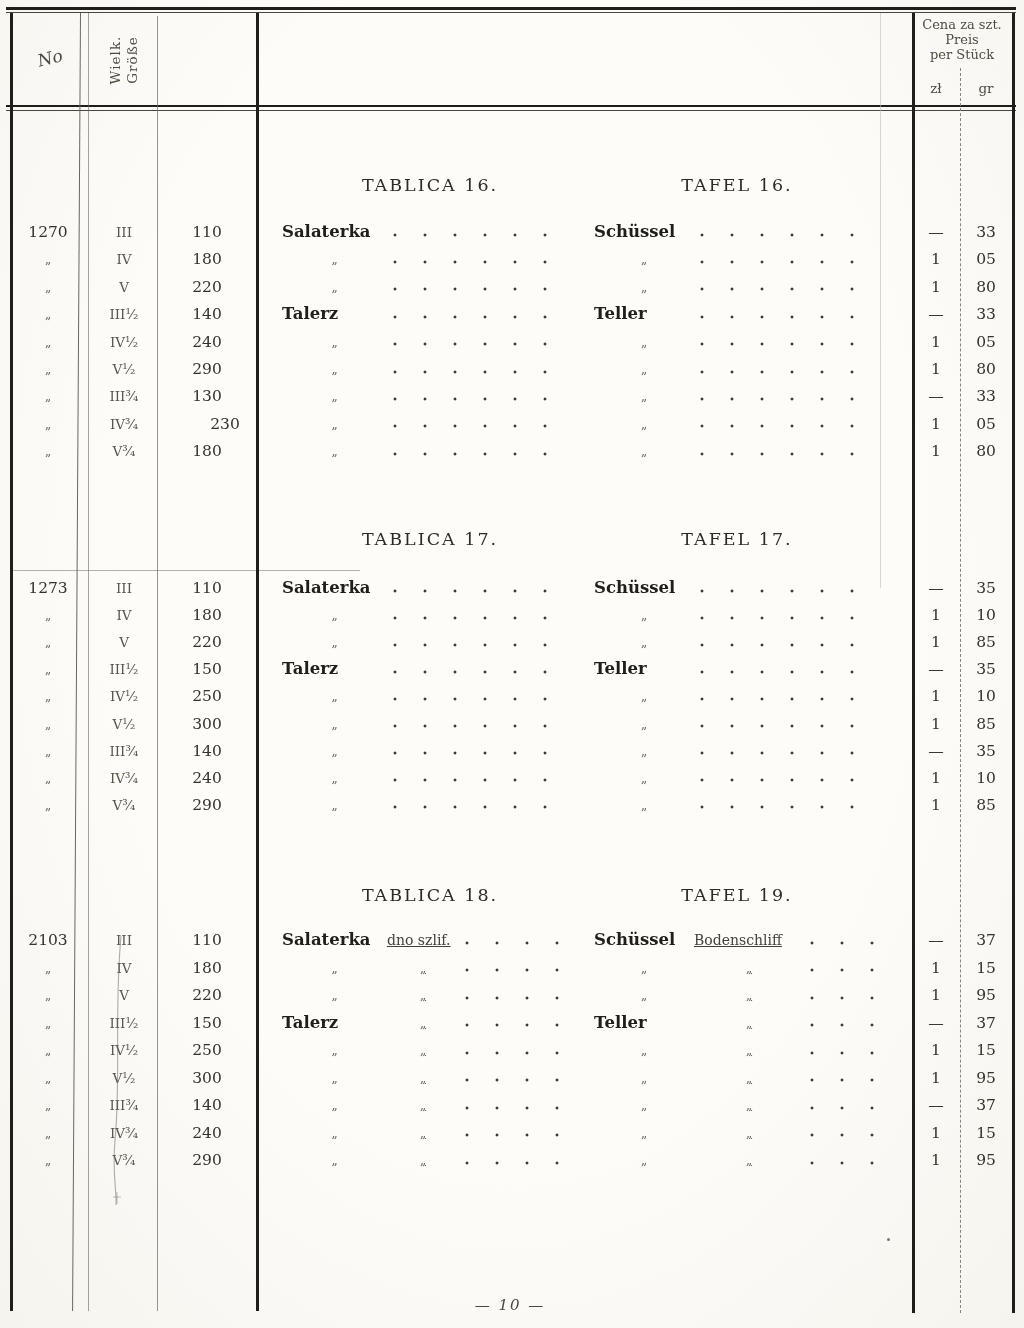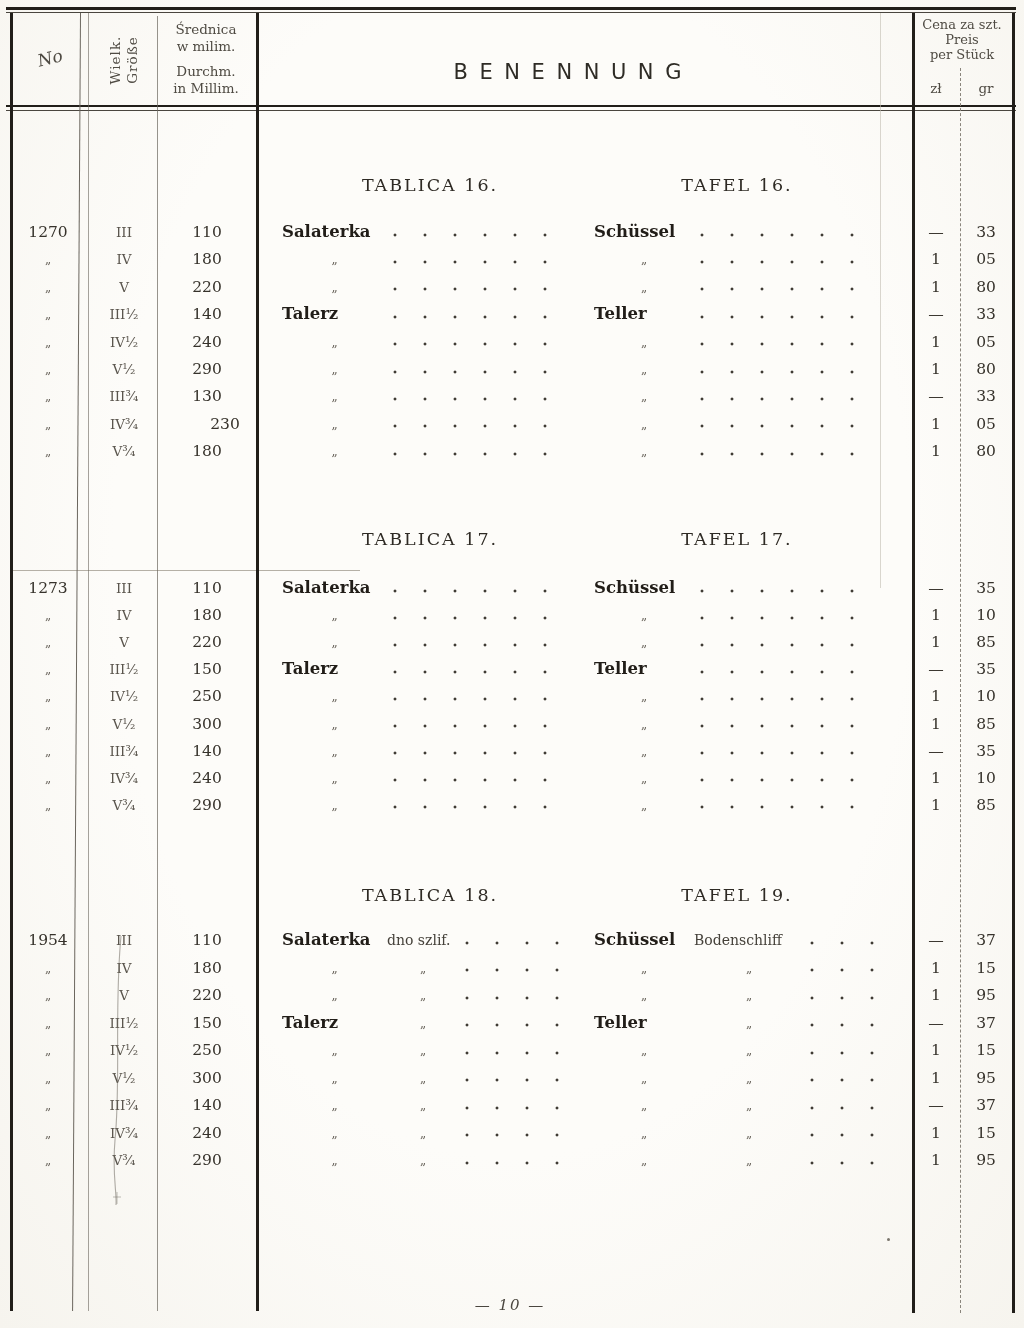--- a/index.html
+++ b/index.html
@@ -30,21 +30,21 @@
   .sec-title{position:absolute;font-size:17.5px;letter-spacing:2px;color:#2e2a24;
       text-align:center;white-space:nowrap;}
   .row{position:absolute;left:0;width:100%;height:24px;line-height:24px;}
   .cell{position:absolute;top:0;height:24px;line-height:24px;text-align:center;
       font-size:15.5px;color:#36322b;white-space:nowrap;}
   .cell.size{font-size:13.5px;color:#5a554d;}
   .cell.ditto{font-size:12px;color:#6b665e;}
   .nameblock{position:absolute;top:0;height:24px;display:flex;align-items:center;}
   .nm{font-weight:bold;font-size:16.5px;color:#211d18;flex:none;}
   .nm.ditto,.q.ditto{font-weight:normal;font-size:12px;color:#6b665e;text-align:center;}
-  .q{font-size:14px;color:#45413a;flex:none;}
+  .q{font-size:14px;color:#45413a;flex:none;text-decoration:underline;}
   .slot-nm-pl{min-width:105px;} .slot-q-pl{min-width:72px;}
   .slot-nm-de{min-width:100px;} .slot-q-de{min-width:110px;}
   .leader{flex:1;height:5px;align-self:center;margin:6px 6px 0 4px;
       background-image:radial-gradient(circle at 2px 2px,#3f3b34 1.3px,rgba(0,0,0,0) 1.7px);
       background-size:30px 5px;background-repeat:repeat-x;background-position:2px 0;}
   .footer{position:absolute;font-size:15px;color:#4a463f;letter-spacing:2px;}
   .artifact-dot{position:absolute;width:3px;height:3px;border-radius:50%;background:#7a756c;}
 </style>
 </head>
 <body>
@@ -69,30 +69,21 @@
 
   <div class="hcell no-label" style="left:30px;top:48px;width:40px;text-align:center;">No</div>
 
   <div class="hcell" style="left:74px;top:20px;width:100px;height:80px;display:flex;align-items:center;justify-content:center;">
     <div class="rot">
       <div>Wielk.</div>
       <div>Größe</div>
     </div>
   </div>
 
-  <div class="hcell diamhead" style="left:161px;top:21px;width:90px;">
-    <div>Średnica</div>
-    <div style="margin-bottom:8px;">w milim.</div>
-    <div>Durchm.</div>
-    <div>in Millim.</div>
-  </div>
-
-  <div class="hcell bigtitle" style="left:260px;top:60px;width:615px;display:flex;justify-content:center;">
-    <span class="sp">BENENNUNG</span>
-  </div>
+
 
   <div class="hcell pricehead" style="left:914px;top:17px;width:96px;">
     <div>Cena za szt.</div>
     <div>Preis</div>
     <div>per Stück</div>
   </div>
   <div class="hcell pricehead" style="left:914px;top:80px;width:44px;font-size:13.5px;">zł</div>
   <div class="hcell pricehead" style="left:962px;top:80px;width:48px;font-size:13.5px;">gr</div>
 
   <div id="table-body">
@@ -366,21 +357,21 @@
         <div class="nameblock" style="left: 594px; width: 288px;">
           <span class="nm slot-nm-de ditto">„</span>
           <span class="leader"></span>
         </div>
         <div class="cell" style="left: 914px; width: 44px;">1</div>
         <div class="cell" style="left: 962px; width: 48px;">85</div>
       </div>
       <div class="sec-title" style="left: 320px; top: 885px; width: 220px;">TABLICA 18.</div>
       <div class="sec-title" style="left: 627px; top: 885px; width: 220px;">TAFEL 19.</div>
       <div class="row" style="top: 928px;">
-        <div class="cell" style="left: 12px; width: 72px;">1954</div>
+        <div class="cell" style="left: 12px; width: 72px;">2103</div>
         <div class="cell size" style="left: 92px; width: 64px;">III</div>
         <div class="cell" style="left: 161px; width: 92px;">110</div>
         <div class="nameblock" style="left: 282px; width: 288px;">
           <span class="nm slot-nm-pl">Salaterka</span>
           <span class="q slot-q-pl">dno szlif.</span>
           <span class="leader"></span>
         </div>
         <div class="nameblock" style="left: 594px; width: 288px;">
           <span class="nm slot-nm-de">Schüssel</span>
           <span class="q slot-q-de">Bodenschliff</span>

